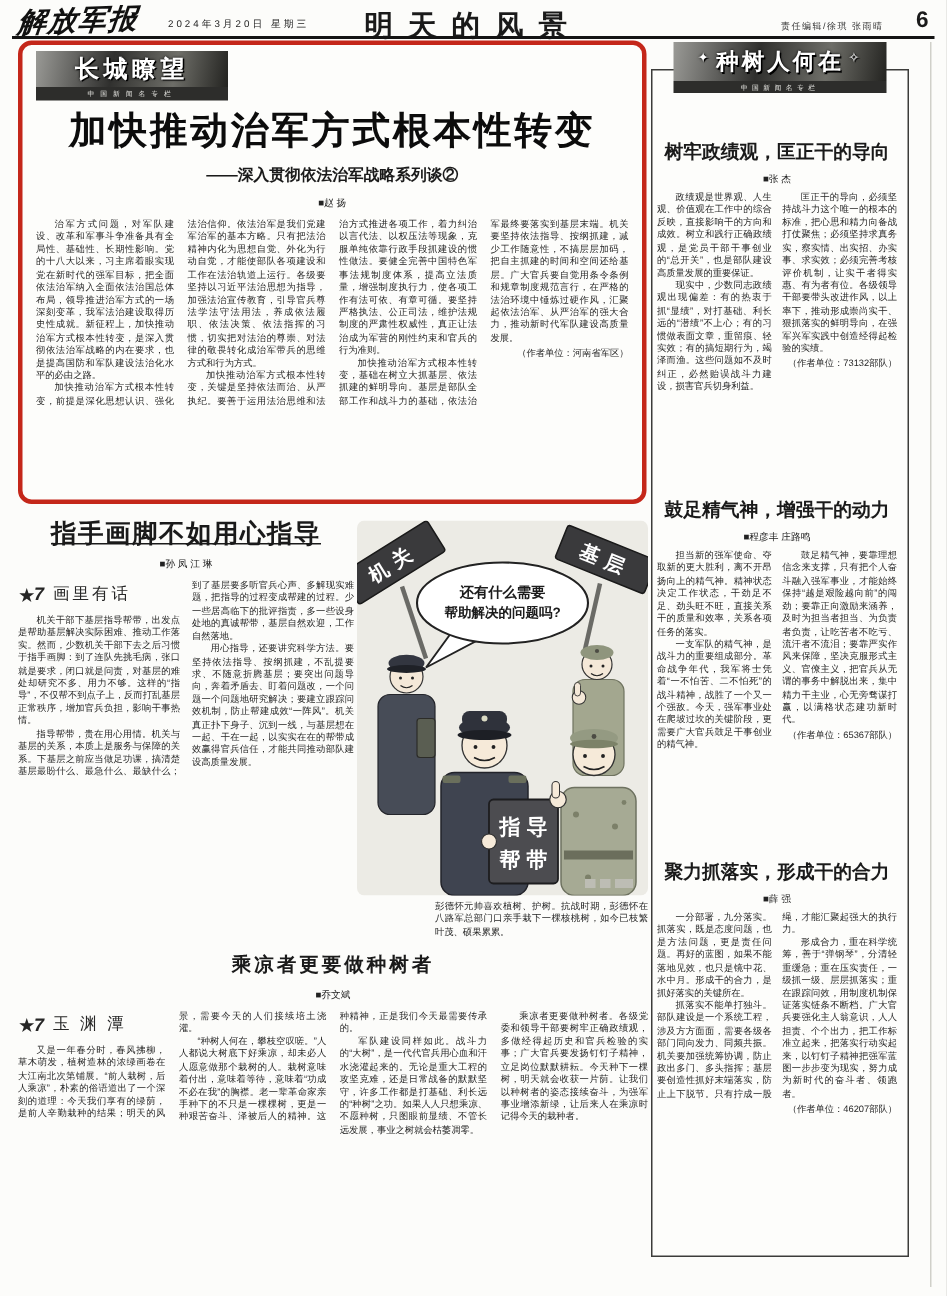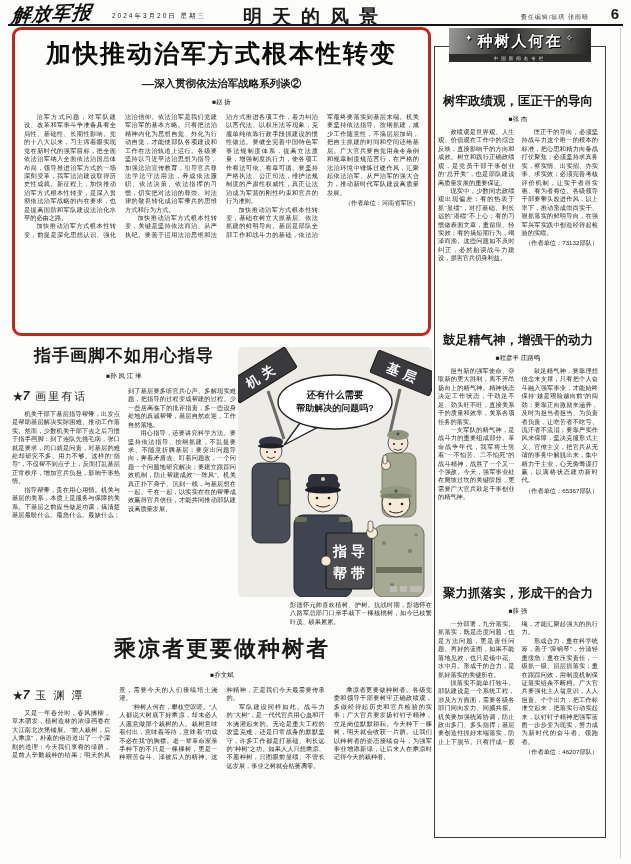--- a/index.html
+++ b/index.html
@@ -25,77 +25,81 @@
   .banner-sub{background:#2d2d2b;color:#e4e4e0;display:flex;align-items:center;justify-content:center;
               font-size:4.5px;letter-spacing:4px;}
   
   .featured{position:absolute;left:12px;top:27px;width:419px;height:309px;border:3px solid #c4271a;
             border-radius:9px;background:#fdfdfb;padding:4px 9px;box-sizing:border-box;}
   .featured .banner-wrap{width:128px;}
   .featured .banner-main{height:24px;font-size:16px;letter-spacing:3px;}
   .featured .banner-sub{height:9px;}
   .headline{text-align:center;font-size:25px;font-weight:900;letter-spacing:2px;margin-top:3px;color:#0c0c0c;}
   .subheadline{text-align:center;font-size:10.5px;font-weight:bold;margin-top:7px;
-               font-family:Liberation Mono, monospace;}
+               font-family:Liberation Sans, sans-serif;}
   .byline{text-align:center;font-size:6.5px;margin-top:7px;color:#222;}
   .body-cols{font-size:6.2px;line-height:1.36;text-align:justify;overflow:hidden;color:#262626;}
   .body-cols p{margin:0;text-indent:2em;}
   .featured-body{margin-top:6px;height:156px;column-count:4;column-gap:9px;}
   .attribution{text-align:right;margin-top:2px;text-indent:0;}
   
   .middle{position:absolute;left:12px;top:344px;width:224px;height:288px;}
-  .middle-title{font-size:17px;font-weight:900;text-align:center;letter-spacing:1px;}
+  .middle-title{font-size:17px;font-weight:900;text-align:center;letter-spacing:1px;text-decoration:underline;}
   .middle-body{margin-top:6px;height:236px;column-count:2;column-gap:8px;}
   .middle .byline{margin-top:5px;}
   .logo-box{display:flex;align-items:center;gap:3px;margin:2px 0 6px 0;break-inside:avoid;}
   .logo-star{font-size:13px;line-height:1;}
   .logo-seven{font-weight:900;font-style:italic;font-size:12px;margin-left:-4px;line-height:1;}
   .logo-label{font-size:11px;font-weight:400;letter-spacing:2px;margin-left:3px;}
   
   .cartoon{position:absolute;left:238px;top:347px;width:194px;height:250px;}
   .cartoon svg{display:block;}
   .cartoon-undertext{position:absolute;left:290px;top:601px;width:142px;height:31px;
                      font-size:6.2px;line-height:1.35;text-align:justify;overflow:hidden;color:#262626;}
   
   .bottom{position:absolute;left:12px;top:634px;width:420px;height:228px;}
-  .bottom-title{font-size:22px;font-weight:900;text-align:center;letter-spacing:2px;}
+  .bottom-title{font-size:13px;font-weight:900;text-align:center;letter-spacing:2px;}
   .bottom-body{margin-top:6px;height:180px;column-count:4;column-gap:9px;}
   
   .forum{position:absolute;left:434px;top:28px;width:172px;height:812px;}
   .forum-banner{position:absolute;top:0;left:50%;transform:translateX(-50%);width:142px;z-index:2;}
   .forum-banner .banner-main{height:26px;font-size:15px;letter-spacing:2px;}
   .forum-banner .banner-sub{height:8px;letter-spacing:3px;}
   .banner-star{font-size:9px;margin:0 3px;transform:translateY(-3px);}
   .forum-box{position:absolute;top:18px;left:0;right:0;height:792px;border:1.5px solid #3c3c3a;
              background:#fdfdfb;padding:46px 7px 6px 3px;box-sizing:border-box;}
   .fa-title{font-size:12.5px;font-weight:900;text-align:center;letter-spacing:0;}
   .fa-author{font-size:6.5px;text-align:center;margin:5px 0 4px 0;color:#222;}
   .fa-body{column-count:2;column-gap:7px;}
   .fa1 .fa-body{height:182px;}
   .fa2{margin-top:22px;}
   .fa2 .fa-body{height:190px;}
-  .fa3{margin-top:28px;}
+  .fa3{margin-top:16px;}
   .fa3 .fa-body{height:176px;}
 </style>
 </head>
 <body>
 
 <div class="page">
 
   <div class="header">
     <div class="masthead">解放军报</div>
     <div class="header-date">2024年3月20日 星期三</div>
     <div class="section-title">明天的风景</div>
     <div class="editors">责任编辑/徐琪 张雨晴</div>
     <div class="page-num">6</div>
   </div>
   <div class="header-rule"></div>
   <div class="page-edge-line"></div>
 
   <div class="featured">
+    <div class="banner-wrap">
+      <div class="banner-main">长城瞭望</div>
+      <div class="banner-sub">中国新闻名专栏</div>
+    </div>
     <div class="headline">加快推动治军方式根本性转变</div>
     <div class="subheadline">——深入贯彻依法治军战略系列谈②</div>
     <div class="byline">■赵 扬</div>
     <div class="body-cols featured-body">
       <p>治军方式问题，对军队建设、改革和军事斗争准备具有全局性、基础性、长期性影响。党的十八大以来，习主席着眼实现党在新时代的强军目标，把全面依法治军纳入全面依法治国总体布局，领导推进治军方式的一场深刻变革，我军法治建设取得历史性成就。新征程上，加快推动治军方式根本性转变，是深入贯彻依法治军战略的内在要求，也是提高国防和军队建设法治化水平的必由之路。</p>
         <p>加快推动治军方式根本性转变，前提是深化思想认识、强化法治信仰。依法治军是我们党建军治军的基本方略。只有把法治精神内化为思想自觉、外化为行动自觉，才能使部队各项建设和工作在法治轨道上运行。各级要坚持以习近平法治思想为指导，加强法治宣传教育，引导官兵尊法学法守法用法，养成依法履职、依法决策、依法指挥的习惯，切实把对法治的尊崇、对法律的敬畏转化成治军带兵的思维方式和行为方式。</p>
         <p>加快推动治军方式根本性转变，关键是坚持依法而治、从严执纪。要善于运用法治思维和法治方式推进各项工作，着力纠治以言代法、以权压法等现象，克服单纯依靠行政手段抓建设的惯性做法。要健全完善中国特色军事法规制度体系，提高立法质量，增强制度执行力，使各项工作有法可依、有章可循。要坚持严格执法、公正司法，维护法规制度的严肃性权威性，真正让法治成为军营的刚性约束和官兵的行为准则。</p>
         <p>加快推动治军方式根本性转变，基础在树立大抓基层、依法抓建的鲜明导向。基层是部队全部工作和战斗力的基础，依法治军最终要落实到基层末端。机关要坚持依法指导、按纲抓建，减少工作随意性，不搞层层加码，把自主抓建的时间和空间还给基层。广大官兵要自觉用条令条例和规章制度规范言行，在严格的法治环境中锤炼过硬作风，汇聚起依法治军、从严治军的强大合力，推动新时代军队建设高质量发展。</p>
         <div class="attribution">（作者单位：河南省军区）</div>
     </div>

